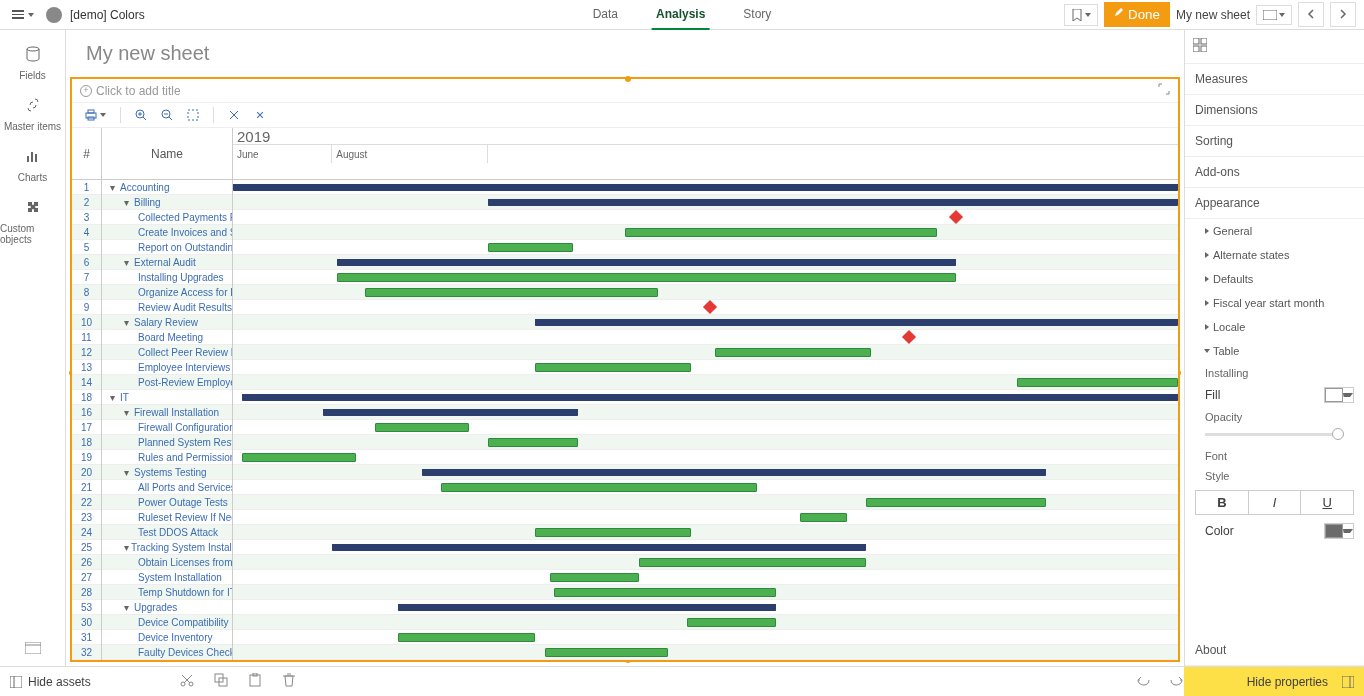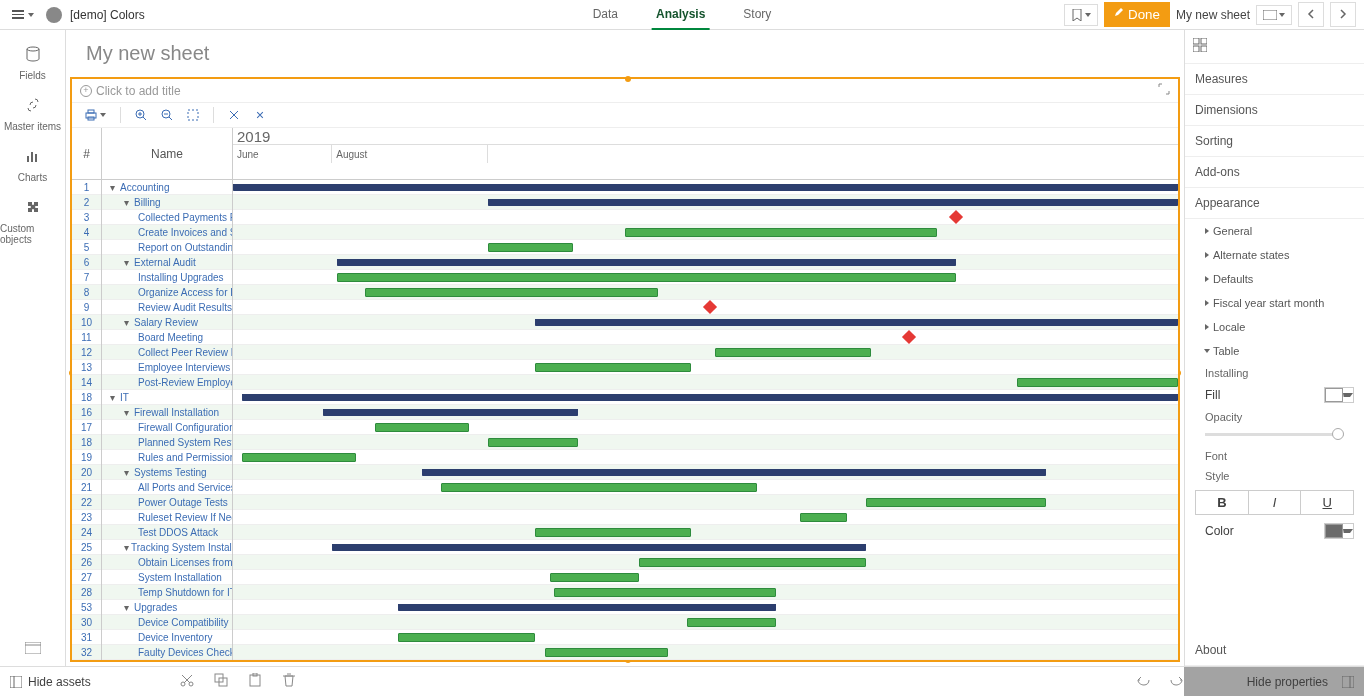--- a/index.html
+++ b/index.html
@@ -89,21 +89,21 @@
 .slider-track { height: 3px; background: #ddd; position: relative; margin: 6px 20px 10px 20px; }
 .slider-thumb { position: absolute; right: 0; top: -5px; width: 12px; height: 12px; border-radius: 50%; background: #fff; border: 1px solid #aaa; }
 .style-btns { display: flex; margin: 4px 10px; }
 .style-btn { flex: 1; border: 1px solid #ccc; padding: 4px 0; text-align: center; font-size: 13px; cursor: pointer; }
 .style-btn + .style-btn { border-left: none; }
 .cursor-hand { position: absolute; font-size: 14px; color: #000; }
 
 
 .bottom-left { position: absolute; left: 0; bottom: 0; height: 30px; border-top: 1px solid #ddd; display: flex; align-items: center; padding: 0 10px; gap: 6px; width: 180px; background: #fff; }
 .bottom-center { position: absolute; left: 180px; right: 180px; bottom: 0; height: 30px; border-top: 1px solid #ddd; display: flex; align-items: center; justify-content: center; gap: 20px; background: #fff; }
-.bottom-right { position: absolute; right: 0; bottom: 0; height: 30px; border-top: 1px solid #ddd; display: flex; align-items: center; justify-content: flex-end; padding: 0 10px; gap: 14px; width: 180px; background: #a3a3a3; }
+.bottom-right { position: absolute; right: 0; bottom: 0; height: 30px; border-top: 1px solid #ddd; display: flex; align-items: center; justify-content: flex-end; padding: 0 10px; gap: 14px; width: 180px; background: #fde047; }
 .bottom-icon { color: #888; cursor: pointer; }
 
 
 .vline { position: absolute; top: 0; bottom: 0; width: 1px; background: #7a5c3a; }
 
 
 .sel-handle { position: absolute; width: 6px; height: 6px; background: #f39c12; border-radius: 50%; }
 </style>
 </head>
 <body>

